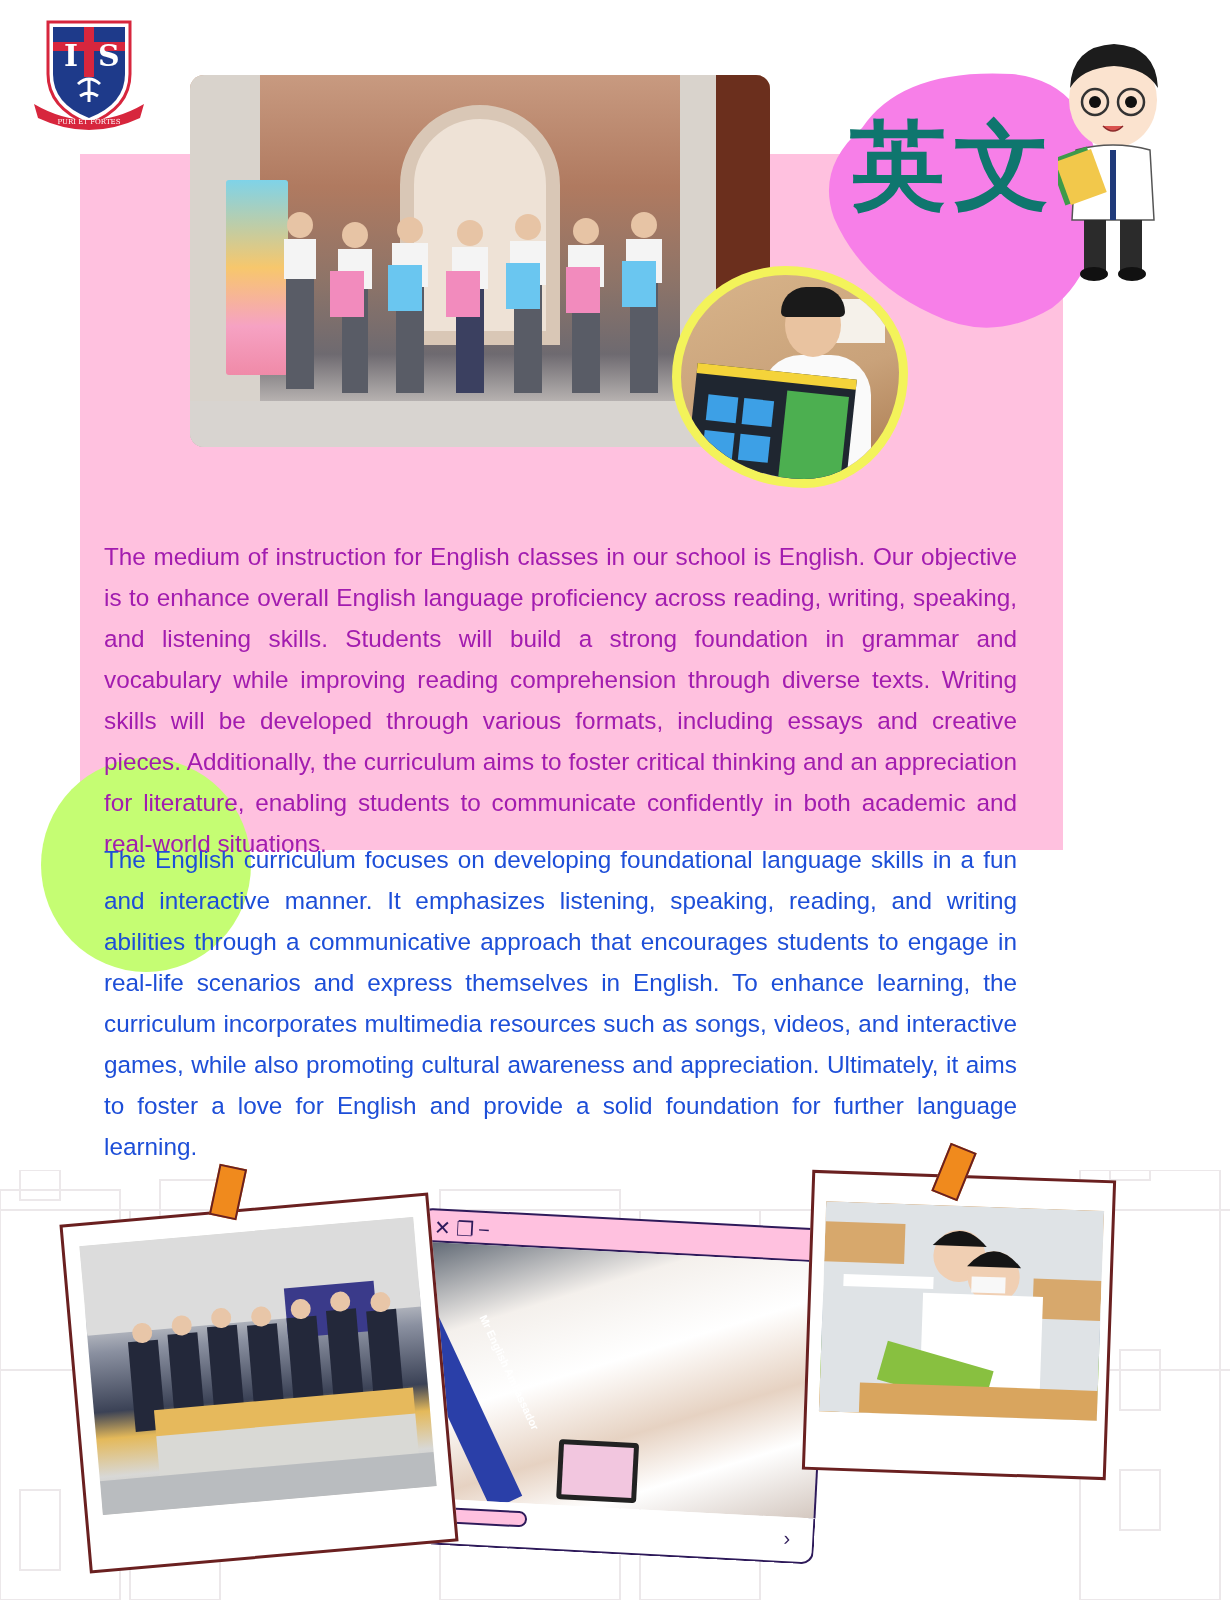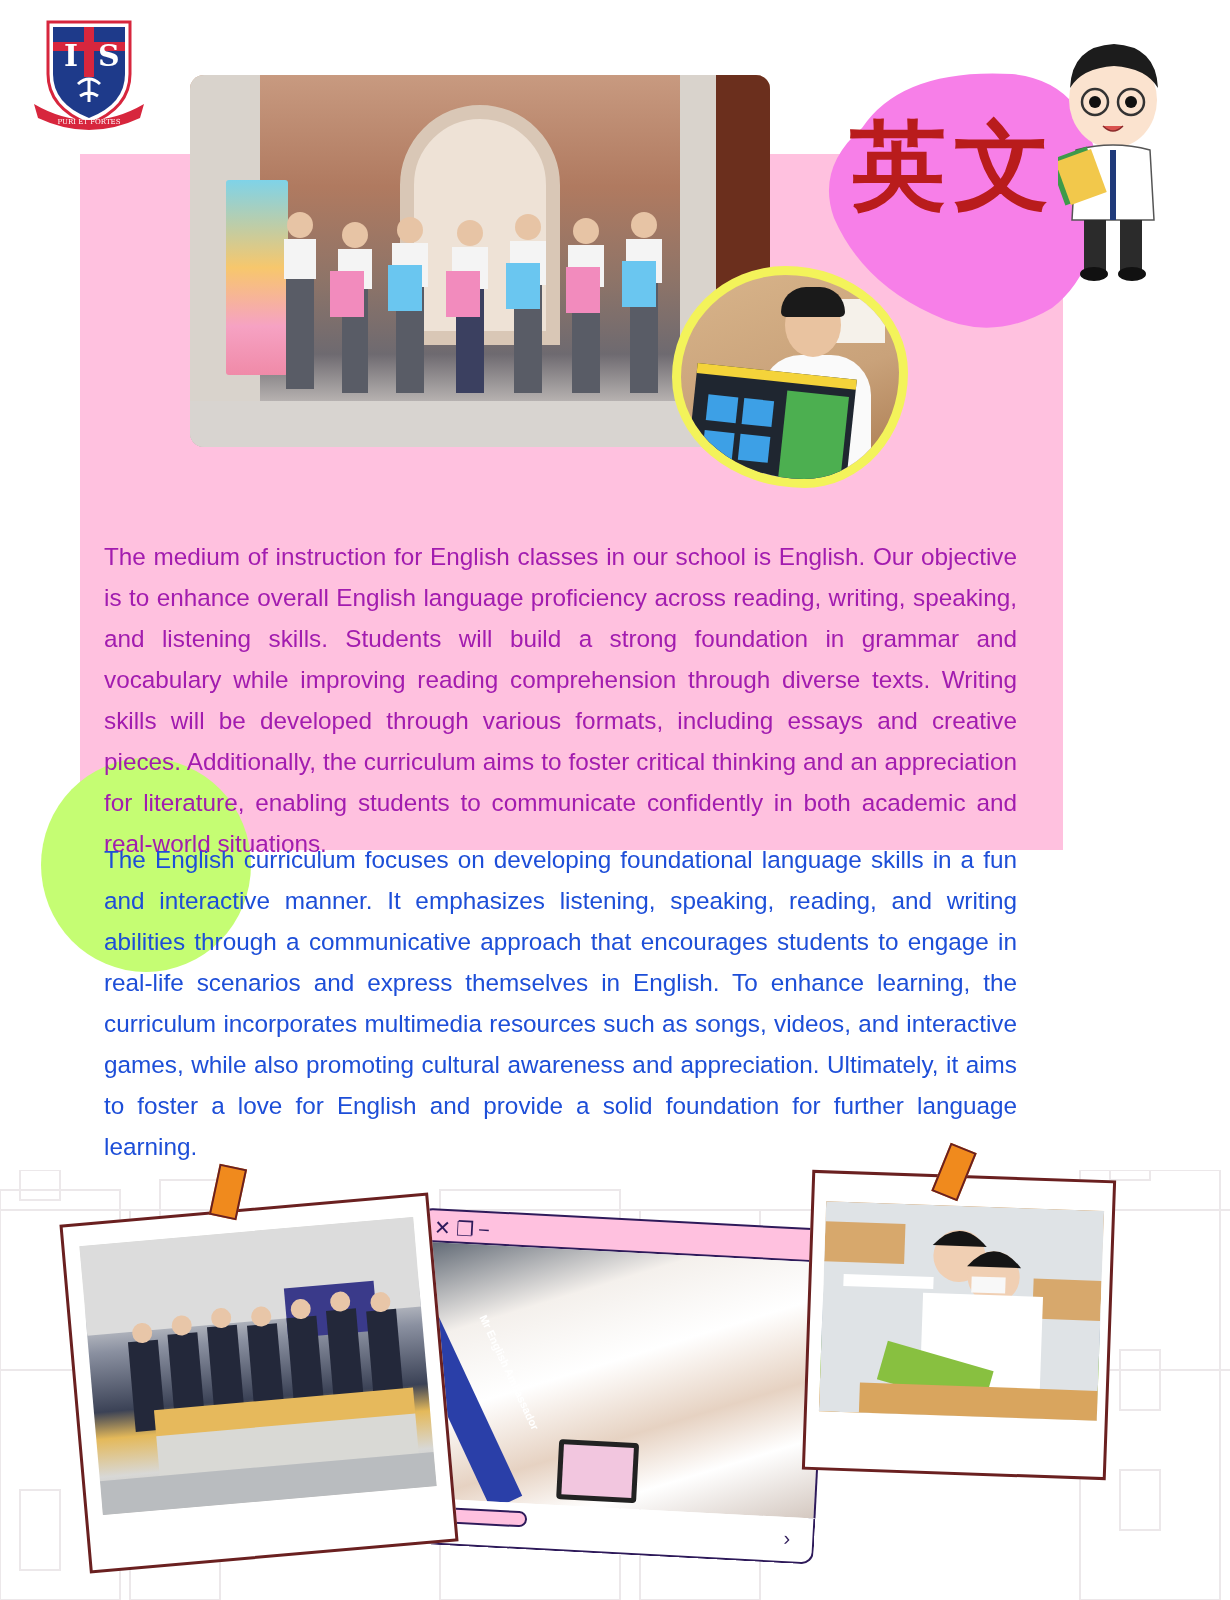--- a/index.html
+++ b/index.html
@@ -12,21 +12,21 @@
   
   .crest { position: absolute; left: 28px; top: 12px; width: 122px; height: 122px; z-index: 5; }
 
   
   .pink-band { position: absolute; left: 80px; top: 154px; width: 983px; height: 696px; background: #ffc1df; z-index: 1; }
 
   
   .title-blob { position: absolute; left: 822px; top: 68px; width: 280px; height: 262px; z-index: 2; }
 
   .title { position: absolute; left: 850px; top: 118px; z-index: 4;
-    font-family: "DejaVu Sans", sans-serif; font-weight: bold; font-size: 96px; color: #b91c1c; letter-spacing: 8px; line-height: 1; text-align: right; }
+    font-family: "DejaVu Sans", sans-serif; font-weight: bold; font-size: 96px; color: #0f766e; letter-spacing: 8px; line-height: 1; text-align: right; }
 
   .mascot { position: absolute; left: 1058px; top: 40px; width: 110px; height: 245px; z-index: 5; }
 
   
   .group-photo { position: absolute; left: 190px; top: 75px; width: 580px; height: 372px; border-radius: 14px; overflow: hidden; z-index: 3;
     background: linear-gradient(180deg, #c89a80 0%, #b07a60 30%, #8e7468 55%, #6e6a70 75%, #cfcac6 92%, #8a8888 100%); }
   .group-photo .arch { position: absolute; left: 210px; top: 30px; width: 160px; height: 240px; border-radius: 80px 80px 0 0; background: #eee2d6; border: 14px solid #d9c7b6; }
   .group-photo .pillar-l { position: absolute; left: 0; top: 0; width: 70px; height: 372px; background: #d9d3cc; }
   .group-photo .pillar-r { position: absolute; right: 0; top: 0; width: 90px; height: 372px; background: linear-gradient(90deg,#d9d3cc 0 40%, #6b2f1d 40% 100%); }
   .group-photo .banner { position: absolute; left: 36px; top: 105px; width: 62px; height: 195px; background: linear-gradient(180deg,#7fd3e8,#f7c76c 45%,#f6a2c3 75%,#f08aa8); border-radius: 3px; }

